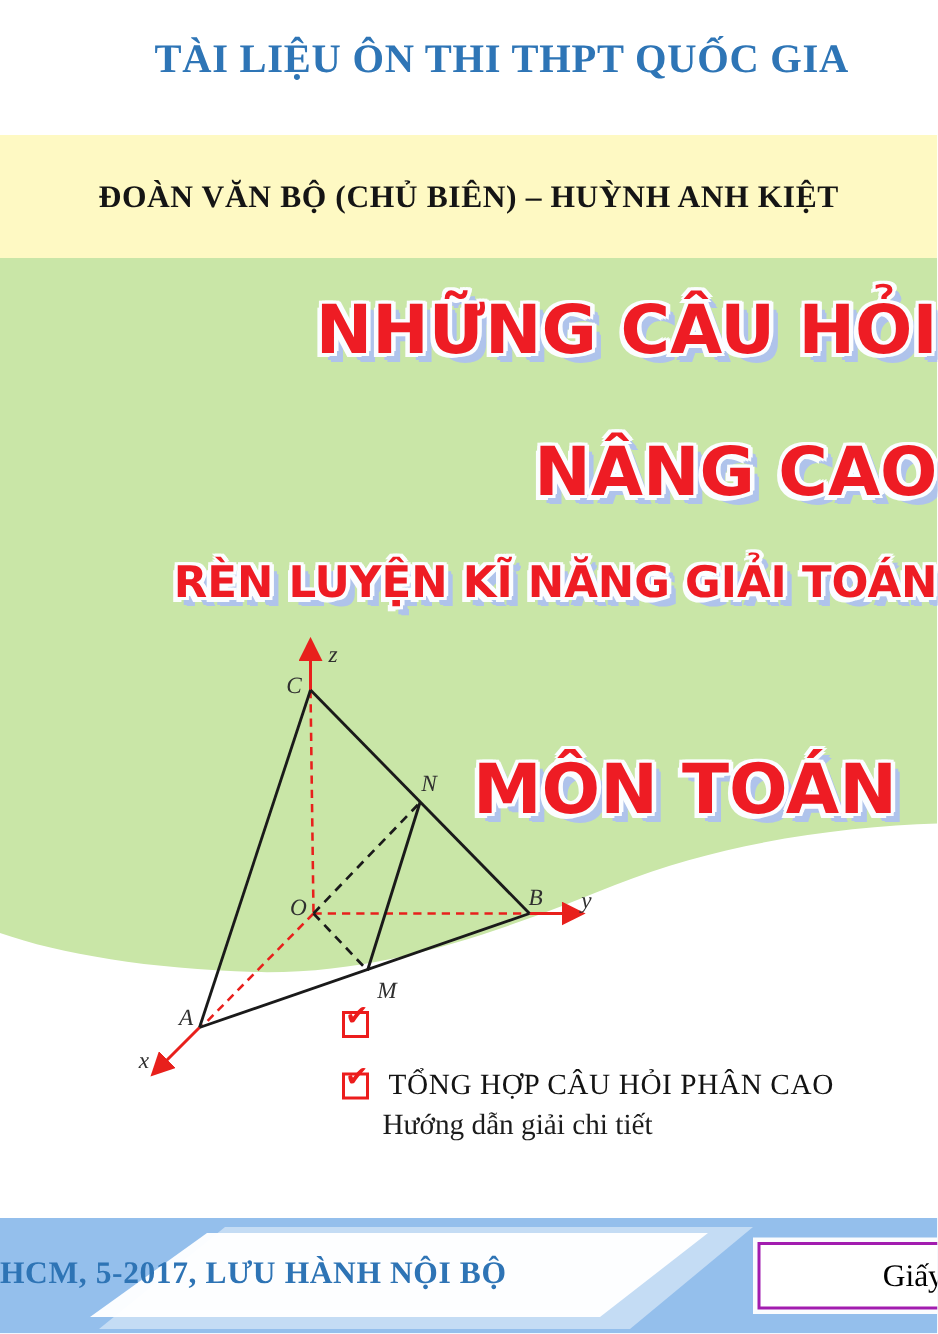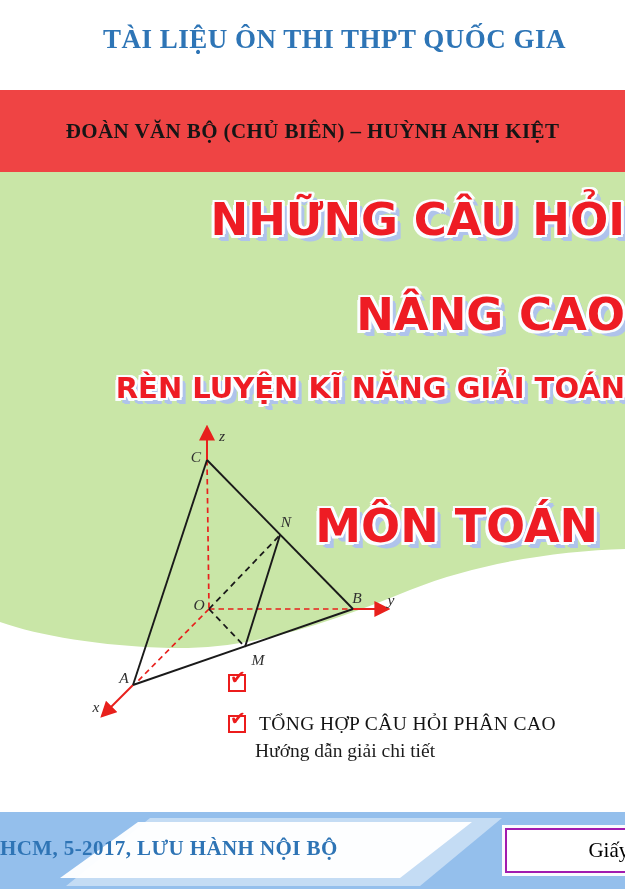--- a/index.html
+++ b/index.html
@@ -5,21 +5,21 @@
   html,body{margin:0;padding:0;background:#fff;}
   .page{position:relative;width:625px;height:889px;background:#ffffff;overflow:hidden;
         font-family:"Liberation Serif", serif;}
 
   
   .header-title{position:absolute;top:24px;left:0;width:625px;text-align:center;
     padding-left:44px;box-sizing:border-box;
     font-weight:bold;font-size:27px;letter-spacing:.5px;color:#2E75B6;}
 
   
-  .author-band{position:absolute;top:90px;left:0;width:625px;height:82px;background:#ef4444;}
+  .author-band{position:absolute;top:90px;left:0;width:625px;height:82px;background:#fef9c3;}
   .author-band .author-text{position:absolute;top:0;left:0;width:100%;height:100%;
     display:flex;align-items:center;justify-content:center;
     font-weight:bold;font-size:21px;letter-spacing:.4px;color:#151515;}
 
   
   .green-wave{position:absolute;top:172px;left:0;}
 
   
   .red3d{position:absolute;left:0;width:625px;text-align:right;
     font-family:"DejaVu Sans", sans-serif;font-weight:900;color:#EE1C24;

